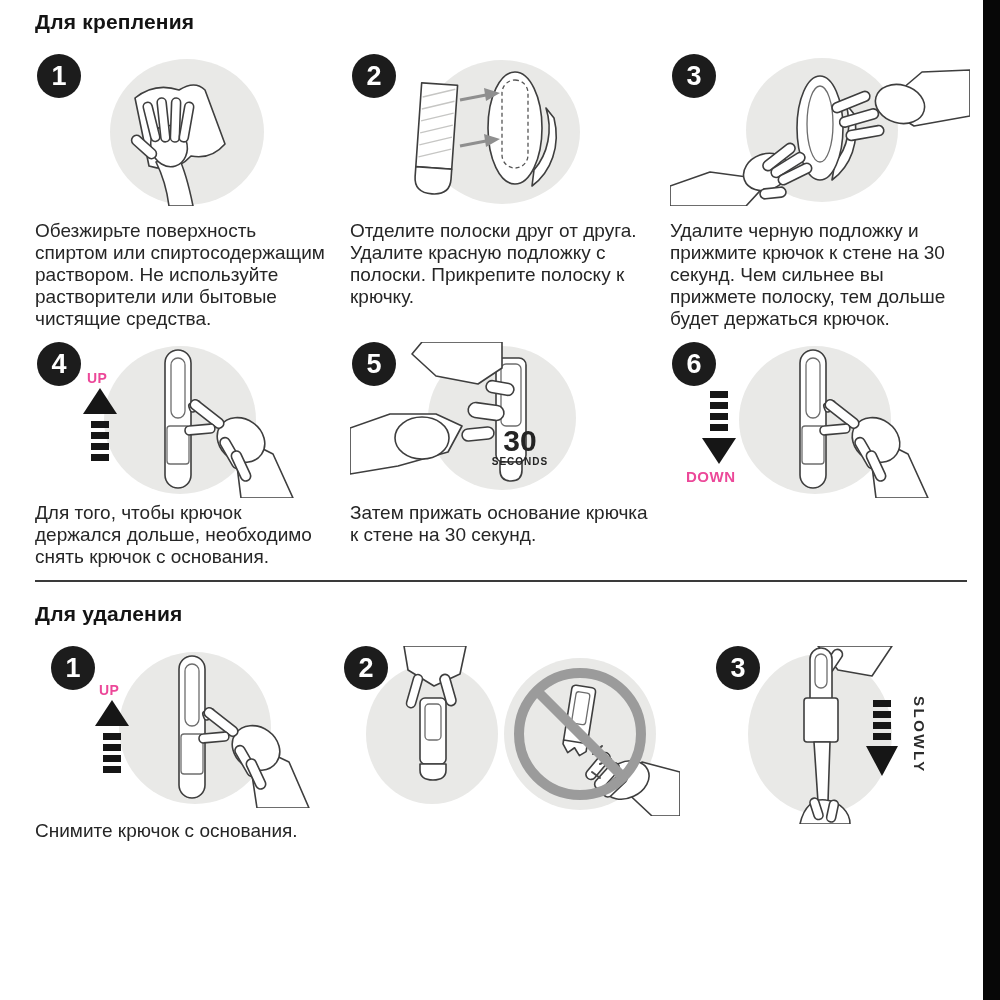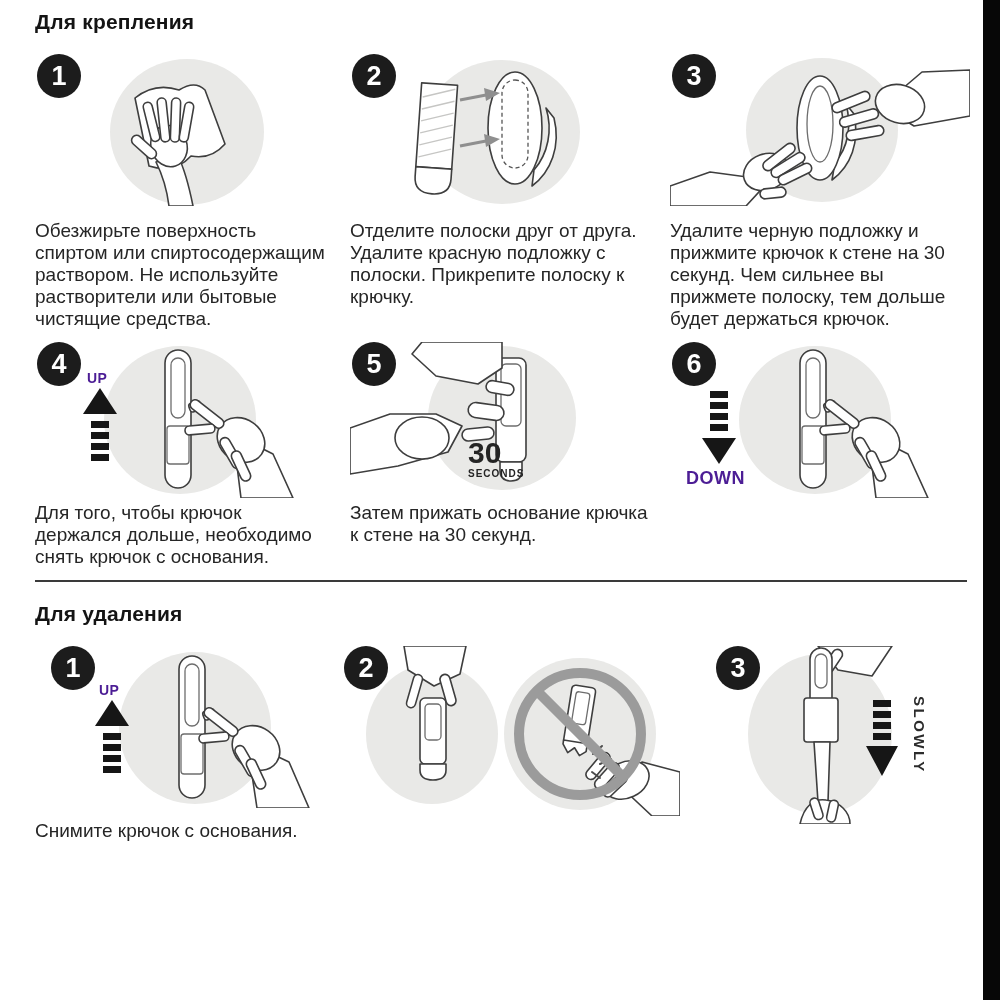--- a/index.html
+++ b/index.html
@@ -17,26 +17,26 @@
   .row2 .illus{height:150px;margin-bottom:10px;}
   .rowR .illus{height:164px;margin-bottom:10px;}
   .badge{position:absolute;top:0;left:2px;width:44px;height:44px;border-radius:50%;
          background:#1c1c1c;color:#fff;font-weight:bold;font-size:27px;z-index:4;
          display:flex;align-items:center;justify-content:center;}
   .rowR .s1 .badge{left:16px;}
   .rowR .s2 .badge{left:-6px;}
   .rowR .s3 .badge{left:46px;}
   .art{position:absolute;left:0;top:0;}
   .caption{font-size:19px;line-height:22px;color:#262626;max-width:298px;}
-  .dirlab{position:absolute;font-weight:bold;font-size:14px;color:#4c1d95;letter-spacing:.5px;z-index:3;}
+  .dirlab{position:absolute;font-weight:bold;font-size:14px;color:#ec4899;letter-spacing:.5px;z-index:3;}
   .arr{position:absolute;z-index:3;}
   .arr svg{display:block;fill:#161616;}
   .slowly{position:absolute;font-weight:bold;font-size:15px;letter-spacing:2.5px;color:#2c2c2c;
           transform:rotate(90deg);transform-origin:left top;z-index:3;}
-  .sec30{position:absolute;left:118px;top:96px;width:104px;z-index:3;color:#242424;}
+  .sec30{position:absolute;left:118px;top:84px;width:104px;text-align:center;z-index:3;color:#242424;}
   .sec30 .n{font-size:30px;font-weight:bold;line-height:30px;}
   .sec30 .u{font-size:10px;font-weight:bold;letter-spacing:1px;}
   .divider{border:none;border-top:2px solid #3a3a3a;width:932px;margin:12px 0 0 0;}
   
   svg .ln{fill:#ffffff;stroke:#3e3e3e;stroke-width:1.6;stroke-linejoin:round;stroke-linecap:round;}
   svg .thin{fill:none;stroke:#6d6d6d;stroke-width:1.3;}
   svg .dash{fill:none;stroke:#555;stroke-width:1.3;stroke-dasharray:4 3;}
   svg .hatch{stroke:#c6c6c4;stroke-width:1.4;}
   svg .garr{stroke:#8f8f8f;stroke-width:3;}
   svg .gfill{fill:#8f8f8f;}
@@ -184,21 +184,21 @@
           <div class="badge">6</div>
           <div class="arr" style="left:32px;top:44px">
             <svg width="34" height="78" viewBox="0 0 34 78">
               <rect x="8" y="5" width="18" height="7"></rect>
                 <rect x="8" y="16" width="18" height="7"></rect>
               <rect x="8" y="27" width="18" height="7"></rect>
                 <rect x="8" y="38" width="18" height="7"></rect>
               <polygon points="0,52 34,52 17,78"></polygon>
               </svg>
           </div>
-          <span class="dirlab" style="left:16px;top:126px;font-size:18px">DOWN</span>
+          <span class="dirlab" style="left:16px;top:126px;font-size:15px">DOWN</span>
           <svg class="art" width="300" height="156" viewBox="0 0 300 156">
             <ellipse cx="145" cy="78" rx="76" ry="74" fill="#e9e9e7"></ellipse>
             <rect class="ln" x="130" y="8" width="26" height="138" rx="13"></rect>
             <rect class="thin" x="136" y="16" width="14" height="60" rx="7"></rect>
             <rect class="thin" x="132" y="84" width="22" height="38" rx="3"></rect>
             <rect class="ln" x="154" y="60" width="12" height="9" rx="3" transform="rotate(-20 160 64)"></rect>
             <path class="ln" d="M206,156 L258,156 L238,112 L198,92 Z"></path>
             <ellipse class="ln" cx="206" cy="98" rx="25" ry="21" transform="rotate(35 206 98)"></ellipse>
             <rect class="ln" x="167" y="52" width="10" height="40" rx="5" transform="rotate(-52 172 72)"></rect>
             <rect class="ln" x="161" y="73" width="9" height="30" rx="4.5" transform="rotate(-95 165 88)"></rect>

